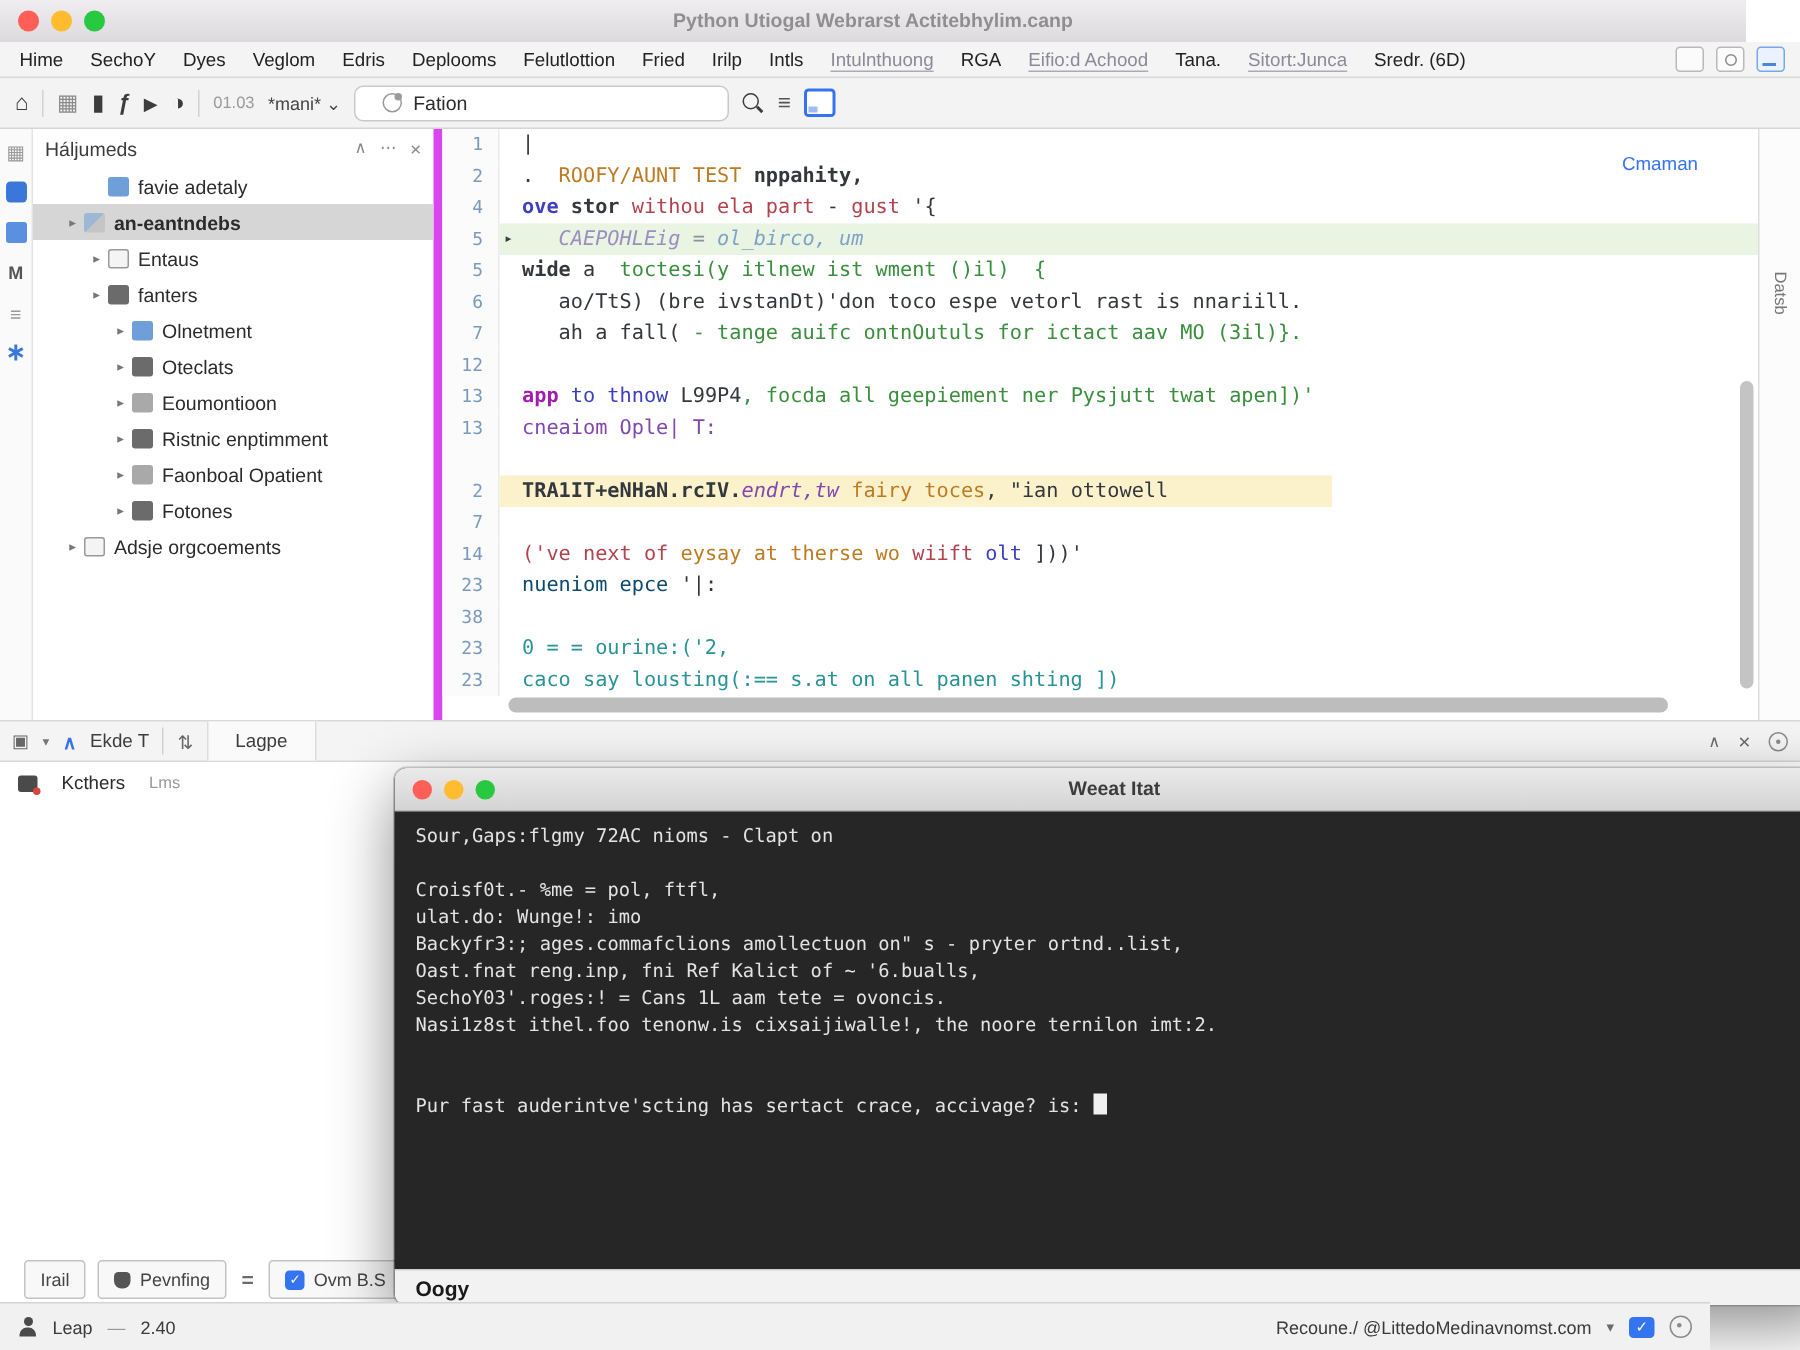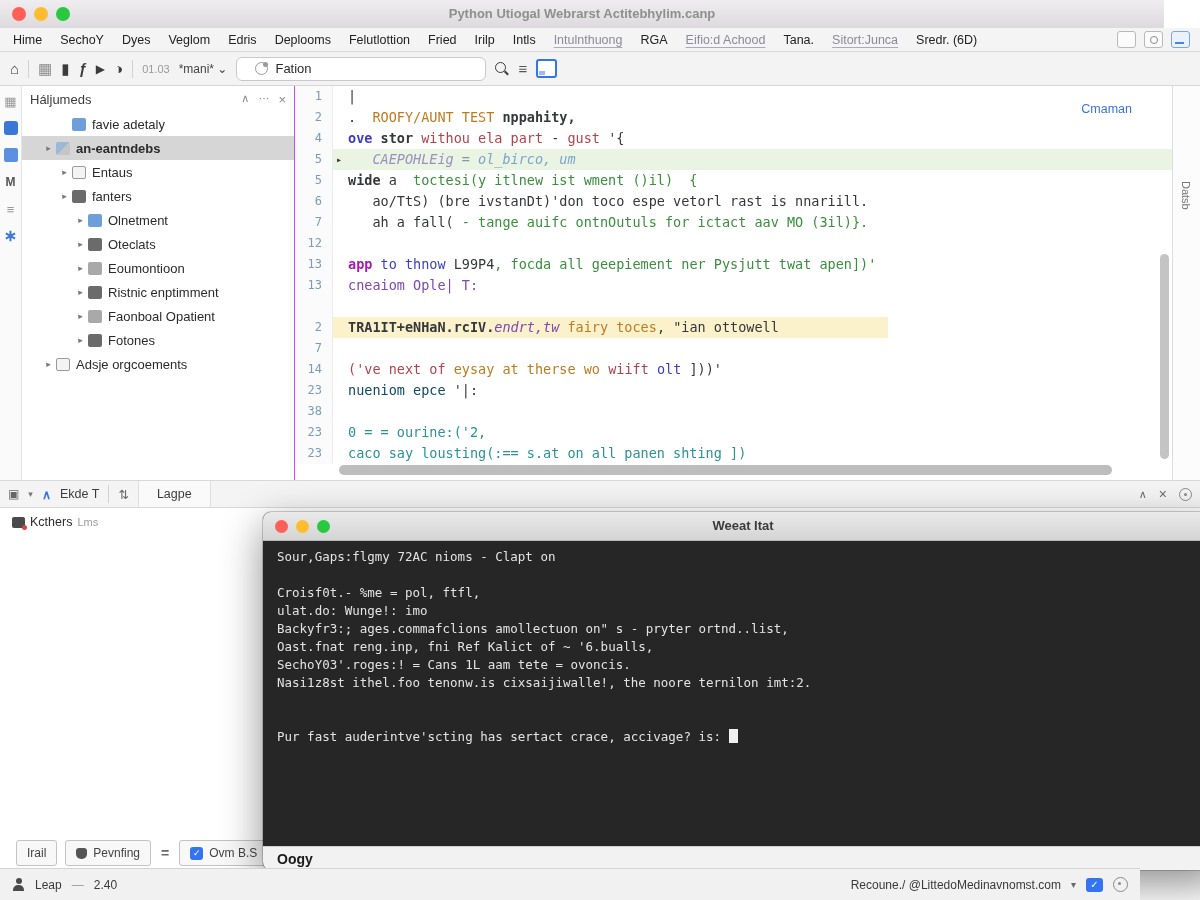--- a/index.html
+++ b/index.html
@@ -57,21 +57,21 @@
   
   .workspace{position:absolute;left:0;top:86px;width:1200px;height:394px;}
   .leftstrip{position:absolute;left:0;top:0;width:22px;height:100%;background:#fafafa;
     border-right:1px solid #e4e4e4;display:flex;flex-direction:column;align-items:center;padding-top:8px;gap:13px;box-sizing:border-box;}
   .strip-icon{width:14px;height:14px;display:flex;align-items:center;justify-content:center;font-size:13px;line-height:1;}
   .g-gray{color:#999;} .g-dark{color:#555;font-weight:bold;font-size:12px;} .g-blue{color:#3b77d8;font-weight:bold;font-size:16px;}
   .sq-blue{background:#3b77d8;border-radius:3px;} .sq-blue2{background:#5b8fe0;border-radius:2px;}
 
   
   .project{position:absolute;left:22px;top:0;width:273px;height:100%;background:#fff;
-    border-right:1px solid #d946ef;box-sizing:border-box;}
+    border-right:6px solid #d946ef;box-sizing:border-box;}
   .phead{height:26px;display:flex;align-items:center;padding:0 8px;font-size:13px;color:#3c3c3c;}
   .phead .ctrl{margin-left:auto;display:flex;gap:9px;color:#8a8a8a;font-size:11px;}
   .tree-row{height:24px;display:flex;align-items:center;font-size:13px;color:#2b2b2b;white-space:nowrap;}
   .tree-row.selected{background:#d6d6d6;}
   .tree-arrow{width:13px;color:#777;font-size:9px;flex:0 0 auto;text-align:center;}
   .tree-icon{width:14px;height:13px;border-radius:2px;margin:0 6px 0 1px;flex:0 0 auto;}
   .i-blue{background:#6e9fd8;} .i-gray{background:#a9a9a9;} .i-dark{background:#6b6b6b;}
   .i-doc{background:#f4f4f4;border:1px solid #9a9a9a;box-sizing:border-box;}
   .i-img{background:linear-gradient(135deg,#9db7d6 50%,#c5c5c5 50%);}
   .tree-label.bold{font-weight:bold;}
@@ -100,21 +100,21 @@
     display:flex;align-items:center;padding:0 8px;gap:9px;font-size:12.5px;color:#3c3c3c;}
   .pb-blue{color:#3574f0;font-weight:bold;}
   .pb-tab{height:100%;display:flex;align-items:center;padding:0 18px;border-left:1px solid #ddd;
     border-right:1px solid #ddd;background:#fafafa;}
   .pb-right{margin-left:auto;display:flex;align-items:center;gap:12px;color:#6a6a6a;}
   .ring{width:13px;height:13px;border:1.5px solid #8a8a8a;border-radius:50%;box-sizing:border-box;position:relative;}
   .ring::after{content:"";position:absolute;left:4px;top:4px;width:3px;height:3px;background:#8a8a8a;border-radius:50%;}
 
   
   .lowerarea{position:absolute;left:0;top:508px;width:1200px;height:360px;background:#fff;}
-  .runtab{display:inline-flex;align-items:center;gap:5px;padding:7px 12px;font-size:12.5px;color:#2b2b2b;text-align:center;}
+  .runtab{display:inline-flex;align-items:center;gap:16px;padding:7px 12px;font-size:12.5px;color:#2b2b2b;text-align:center;}
   .runtab-icon{width:13px;height:11px;background:#4a4a4a;border-radius:2px;position:relative;}
   .runtab-icon::after{content:"";position:absolute;right:-2px;bottom:-2px;width:5px;height:5px;background:#d64541;border-radius:50%;}
   .runtab .sub{color:#9a9a9a;font-size:11px;}
 
   
   .bottomtabs{position:absolute;left:16px;top:840px;display:flex;align-items:center;gap:8px;z-index:1;}
   .btab{display:flex;align-items:center;gap:6px;height:24px;padding:0 10px;border:1px solid #c3c3c3;
     border-radius:3px;background:#f8f8f8;font-size:12px;color:#444;}
   .btab.plain{border:none;background:none;font-weight:bold;color:#6a6a6a;font-size:14px;padding:0 2px;}
   .paw-ic{width:11px;height:11px;background:#555;border-radius:3px 3px 5px 5px;}

